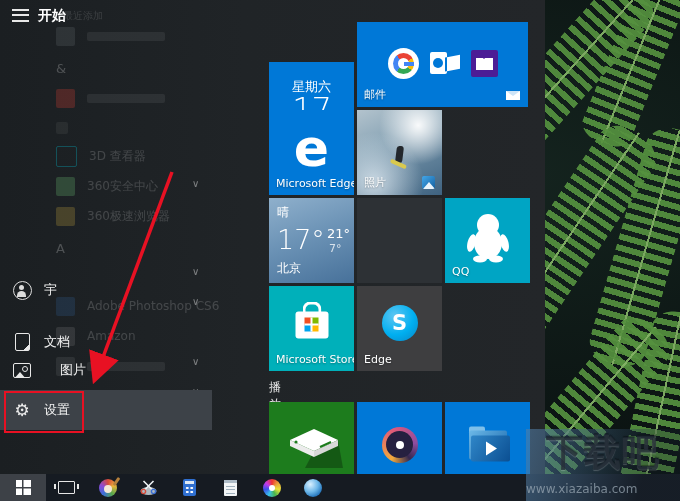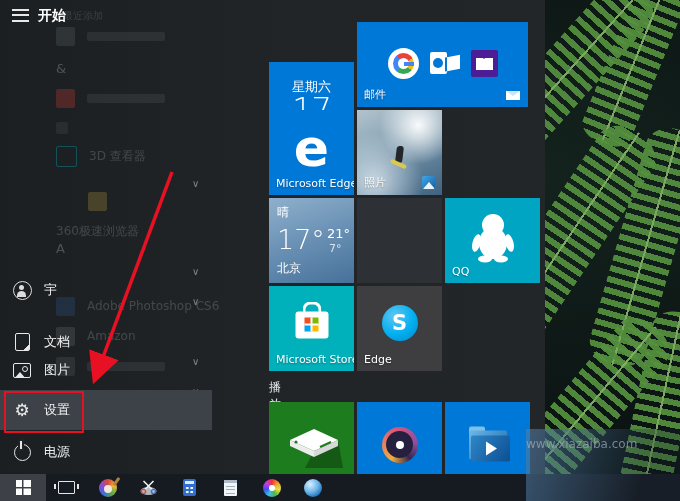--- a/index.html
+++ b/index.html
@@ -188,21 +188,25 @@
         <div class="alicon" style="background:rgba(200,60,50,.30);"></div>
         <div class="alblur"></div>
       </div>
       <div class="alrow" style="top:116px;">
         <div class="alicon" style="background:rgba(255,255,255,.06);width:12px;height:12px;"></div>
       </div>
       <div class="alrow" style="top:144px;align-items:center;">
         <div class="alicon" style="border:1px solid rgba(0,210,230,.28);"></div>
         <span class="altext">3D 查看器</span>
       </div>
-      <div class="alrow" style="top:192px;flex-direction:column;">
+      <div class="alrow" style="top:174px;">
+        <div class="alicon" style="background:rgba(110,200,120,.25);"></div>
+        <span class="altext">360安全中心</span>
+      </div>
+      <div class="alrow" style="top:204px;">
         <div class="alicon" style="background:rgba(230,190,70,.22);"></div>
         <span class="altext">360极速浏览器</span>
       </div>
       <div class="alrow" style="top:236px;">
         <span class="alletter">A</span>
       </div>
       <div class="alrow" style="top:294px;">
         <div class="alicon" style="background:rgba(60,120,200,.18);"></div>
         <span class="altext">Adobe Photoshop CS6</span>
       </div>
@@ -232,37 +236,31 @@
             <span class="i-avatar"></span>
           </span>
         <span class="rlabel">宇</span>
       </div>
       <div class="railrow" style="top:322px;">
         <span class="ric">
             <span class="i-doc"></span>
           </span>
         <span class="rlabel">文档</span>
       </div>
-      <div class="railrow" style="top:350px;">
+      <div class="railrow" style="top:350px;gap:16px;">
         <span class="ric">
             <span class="i-pic"></span>
           </span>
         <span class="rlabel">图片</span>
       </div>
       <div class="railrow rail-hl" style="top:390px;">
         <span class="ric">
             <span class="i-gear">⚙</span>
           </span>
         <span class="rlabel">设置</span>
-      </div>
-      <div class="railrow" style="top:432px;">
-        <span class="ric">
-            <span class="i-power"></span>
-          </span>
-        <span class="rlabel">电源</span>
       </div>
     </div>
 
     <div class="red-box"></div>
     <svg class="anno" width="545" height="474">
       <defs>
         <marker id="ah" markerWidth="9" markerHeight="9" refX="6.5" refY="4.5" orient="auto">
           <path d="M0,0 L9,4.5 L0,9 z" fill="#e81123"></path>
         </marker>
       </defs>
@@ -308,21 +306,21 @@
       <div class="tile t-weather" style="left:0;top:176px;width:85px;height:85px;">
         <div class="w-cond">晴</div>
         <div class="w-temp">17°</div>
         <div class="w-hi">21°</div>
         <div class="w-lo">7°</div>
         <div class="w-city">北京</div>
       </div>
 
       <div class="tile t-empty" style="left:88px;top:176px;width:85px;height:85px;"></div>
 
-      <div class="tile t-qq" style="left:176px;top:176px;width:95px;height:85px;">
+      <div class="tile t-qq" style="left:176px;top:176px;width:85px;height:85px;">
         <svg class="qq-svg" width="44" height="52" viewBox="0 0 44 52">
           <ellipse cx="22" cy="14" rx="11" ry="11" fill="#fff"></ellipse>
           <ellipse cx="22" cy="32" rx="14" ry="16" fill="#fff"></ellipse>
           <ellipse cx="5.5" cy="32" rx="4" ry="9" fill="#fff" transform="rotate(14 5.5 32)"></ellipse>
           <ellipse cx="38.5" cy="32" rx="4" ry="9" fill="#fff" transform="rotate(-14 38.5 32)"></ellipse>
           <ellipse cx="14" cy="48" rx="7" ry="3.4" fill="#fff"></ellipse>
           <ellipse cx="30" cy="48" rx="7" ry="3.4" fill="#fff"></ellipse>
         </svg>
         <div class="tlabel">QQ</div>
       </div>
@@ -393,16 +391,17 @@
       </div>
     <div class="tb-btn">
         <span class="i-colorwheel"></span>
       </div>
     <div class="tb-btn">
         <span class="i-globe"></span>
       </div>
   </div>
 
   <div class="wm">
+    <div class="wm-brand">下载吧</div>
     <div class="wm-url">www.xiazaiba.com</div>
   </div>
 
 </div>
 
 </body></html>

